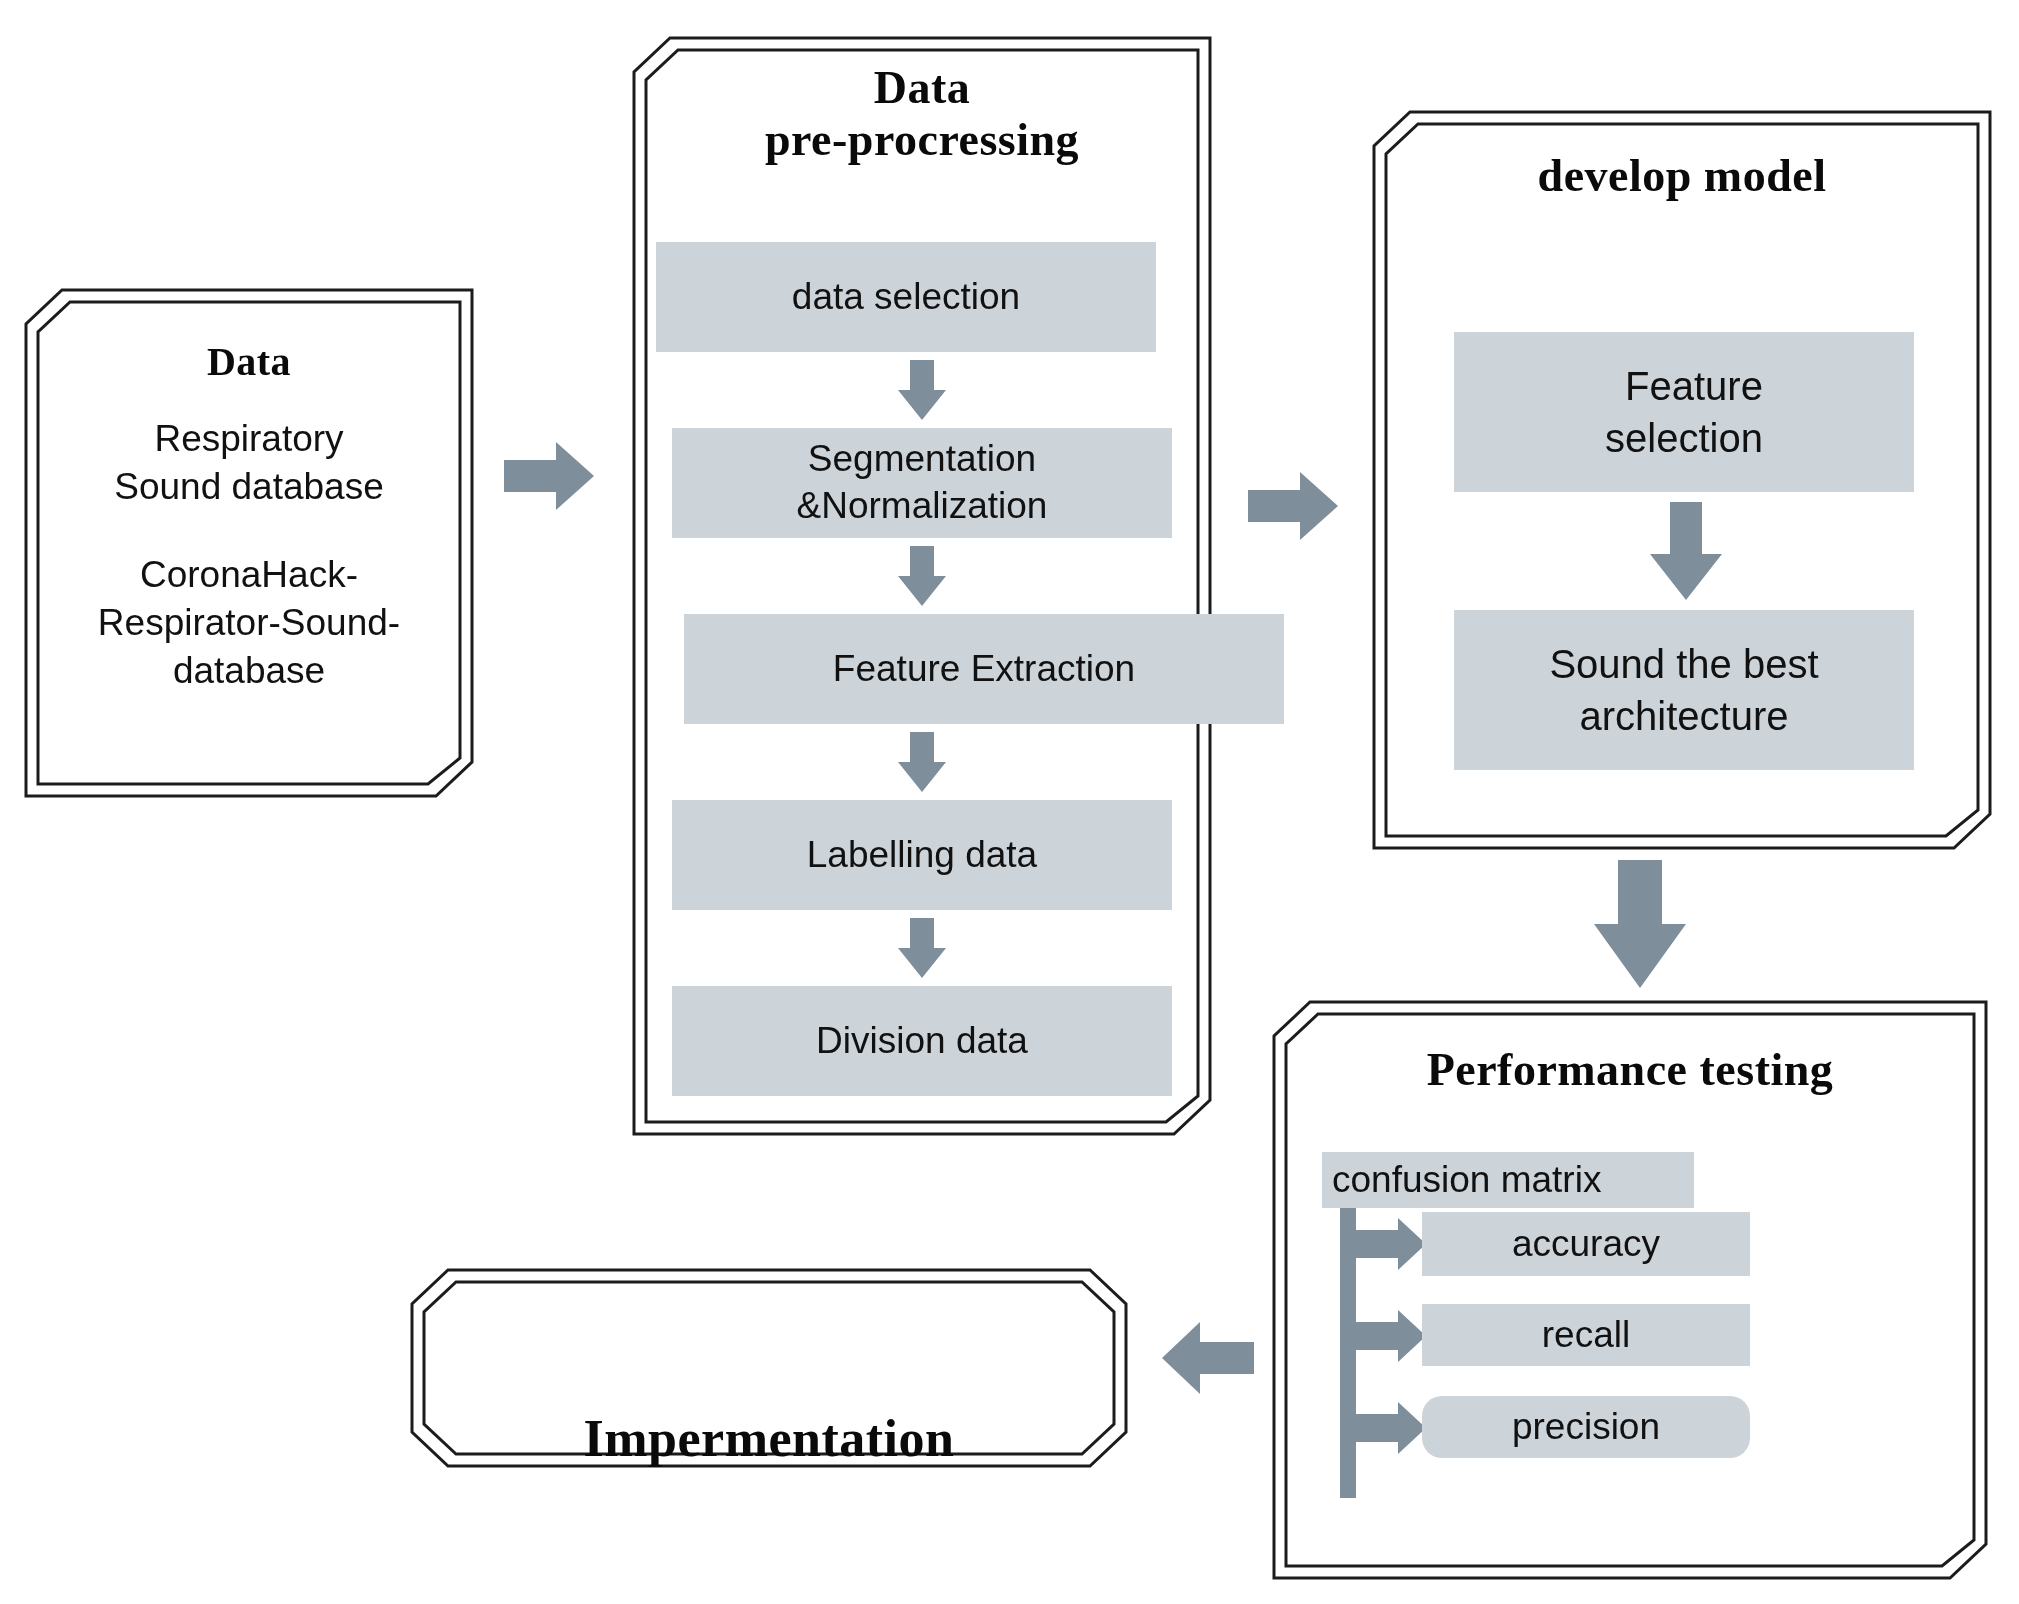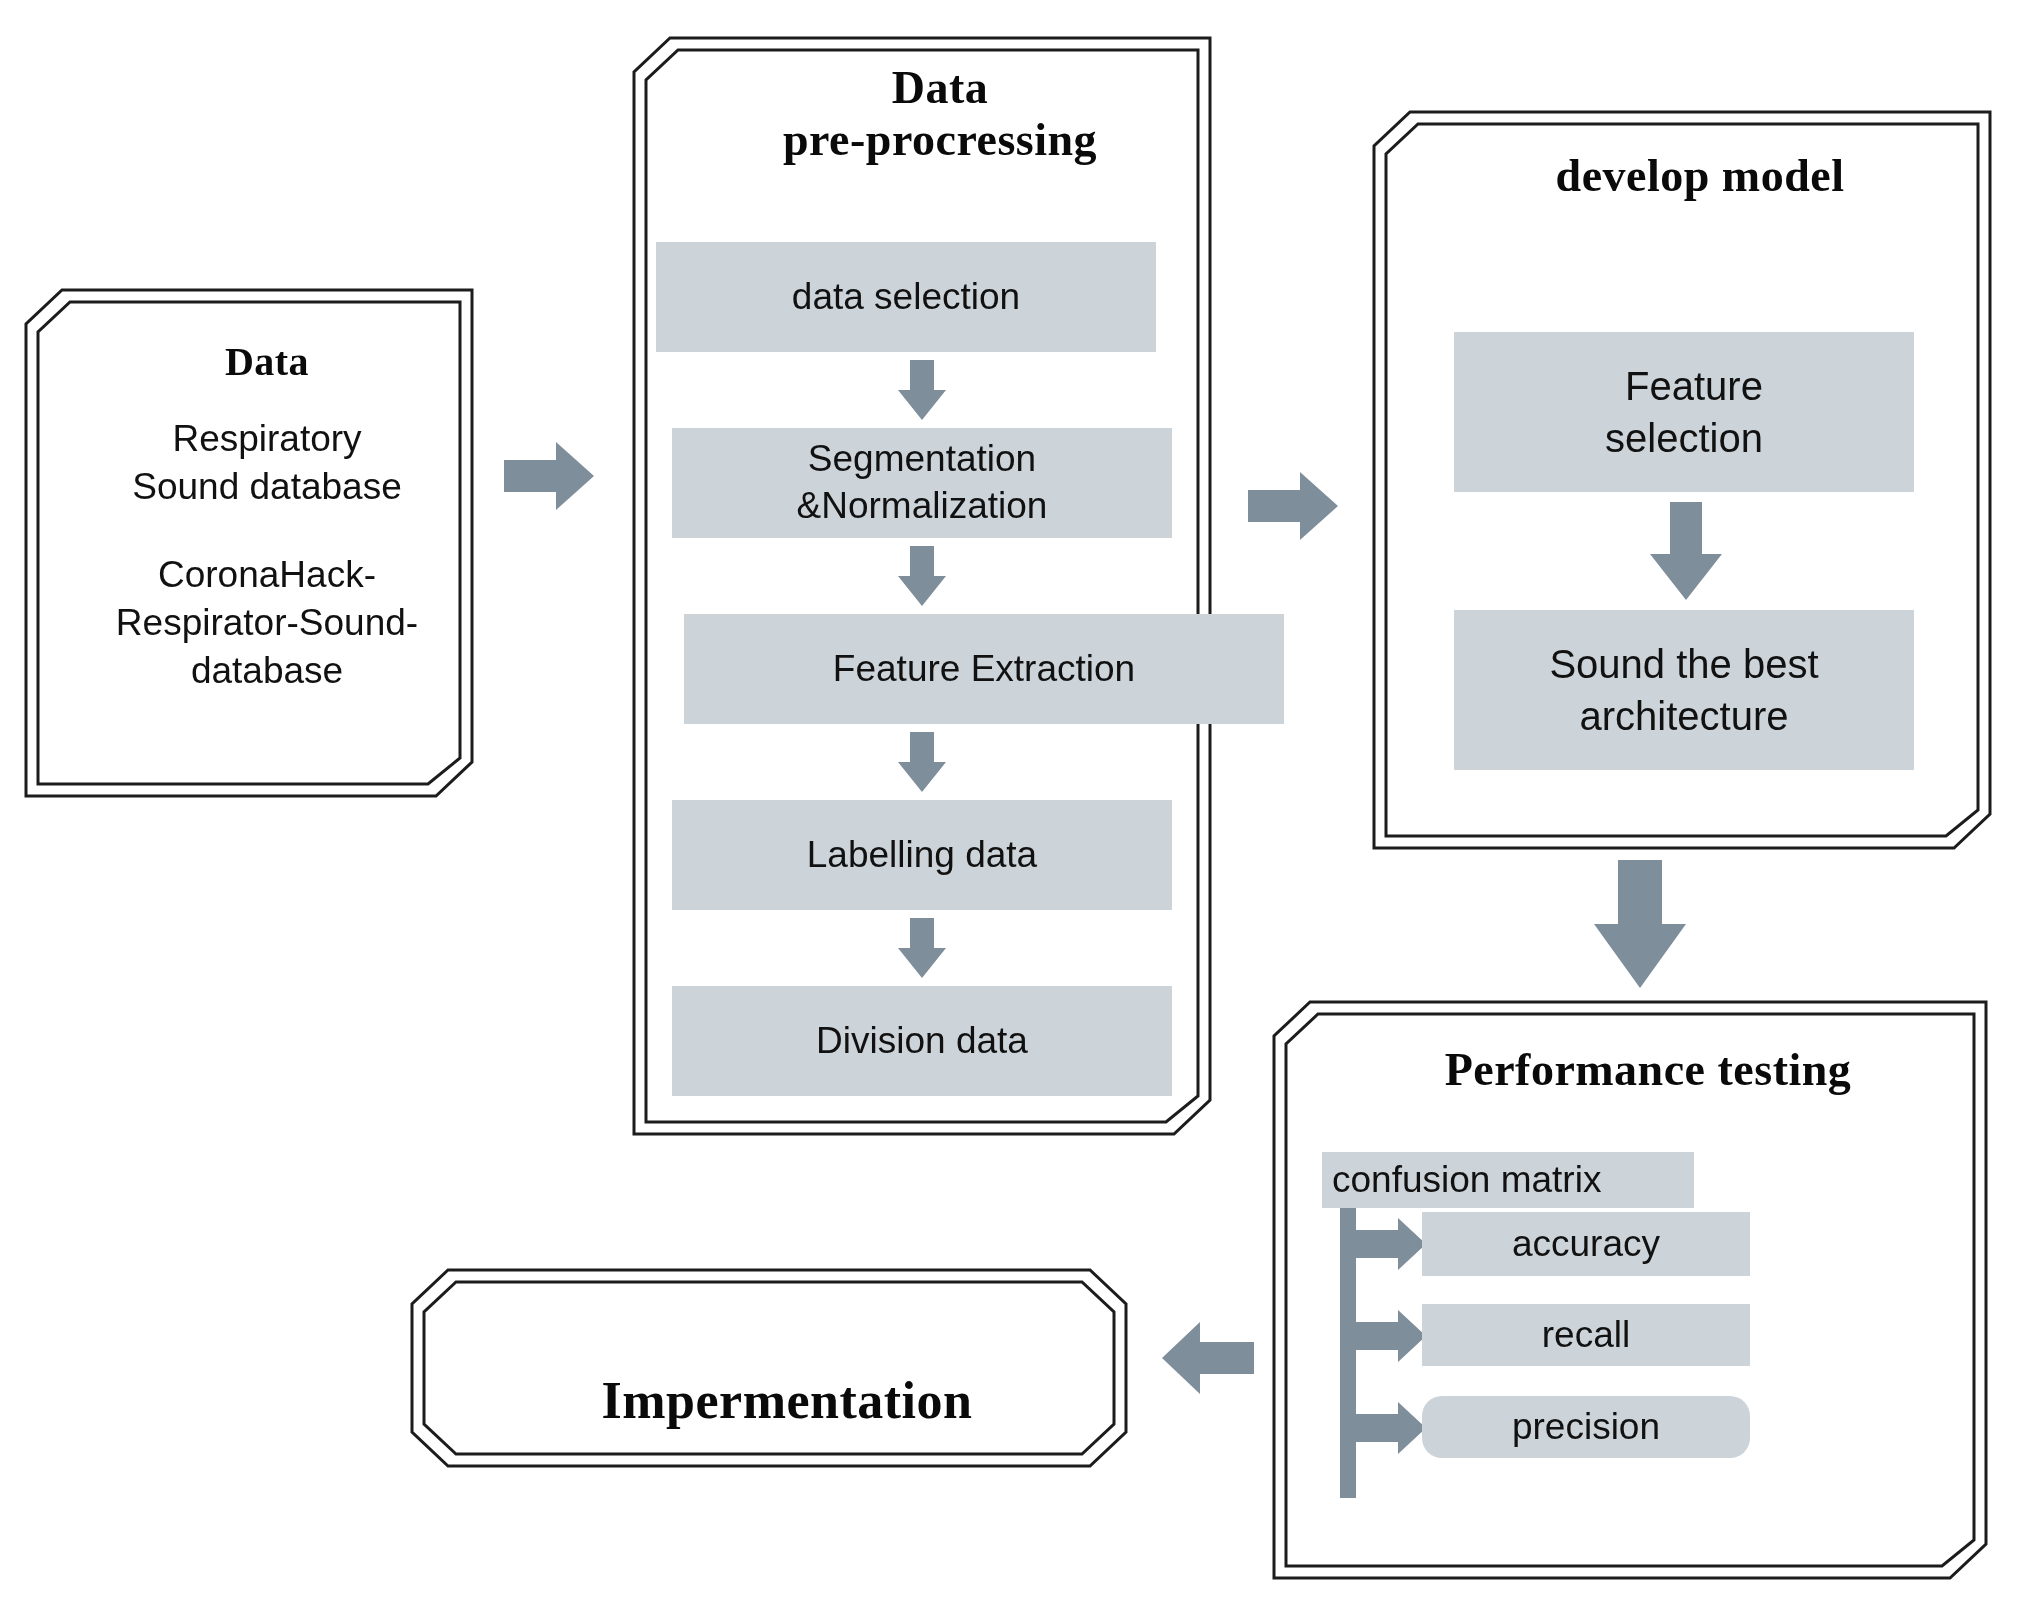--- a/index.html
+++ b/index.html
@@ -3,21 +3,21 @@
 <meta charset="utf-8">
 <style>
   html,body{margin:0;padding:0;background:#ffffff;}
   body{
     width:2019px;height:1604px;position:relative;overflow:hidden;
     font-family:"Liberation Sans", sans-serif;
     -webkit-font-smoothing:antialiased;
   }
 
   
-  .dbox{position:absolute;padding-left:36px;}
+  .dbox{position:absolute;}
   .dbox > svg{position:absolute;left:0;top:0;overflow:visible;}
   .dbox > .content{position:absolute;left:0;top:0;width:100%;height:100%;
     box-sizing:border-box;display:flex;flex-direction:column;align-items:center;}
 
   
   .heading{
     font-family:"Liberation Serif","DejaVu Serif",serif;
     font-weight:bold;color:#0a0a0a;text-align:center;line-height:1.12;
     letter-spacing:0.5px;
   }
@@ -214,16 +214,16 @@
   <svg width="96" height="76" viewBox="0 0 96 76">
     <path d="M 94 22 L 40 22 L 40 2 L 2 38 L 40 74 L 40 54 L 94 54 Z" fill="#7f8e9b"></path>
   </svg>
 </div>
 
 <div class="dbox" style="left:410px;top:1268px;width:718px;height:200px;">
   <svg width="718" height="200" viewBox="0 0 718 200" aria-hidden="true">
     <path d="M 38 2 L 680 2 L 716 36 L 716 164 L 680 198 L 38 198 L 2 164 L 2 36 Z" fill="#ffffff" stroke="#1c1c1c" stroke-width="3"></path>
     <path d="M 46 14 L 672 14 L 704 44 L 704 156 L 672 186 L 46 186 L 14 156 L 14 44 Z" fill="#ffffff" stroke="#1c1c1c" stroke-width="3"></path>
   </svg>
-  <div class="content" style="justify-content:center;height:200px;">
+  <div class="content" style="justify-content:flex-end;height:200px;">
     <div class="heading" style="font-size:52px;margin-top:66px;">Impermentation</div>
   </div>
 </div>
 
 </body></html>

